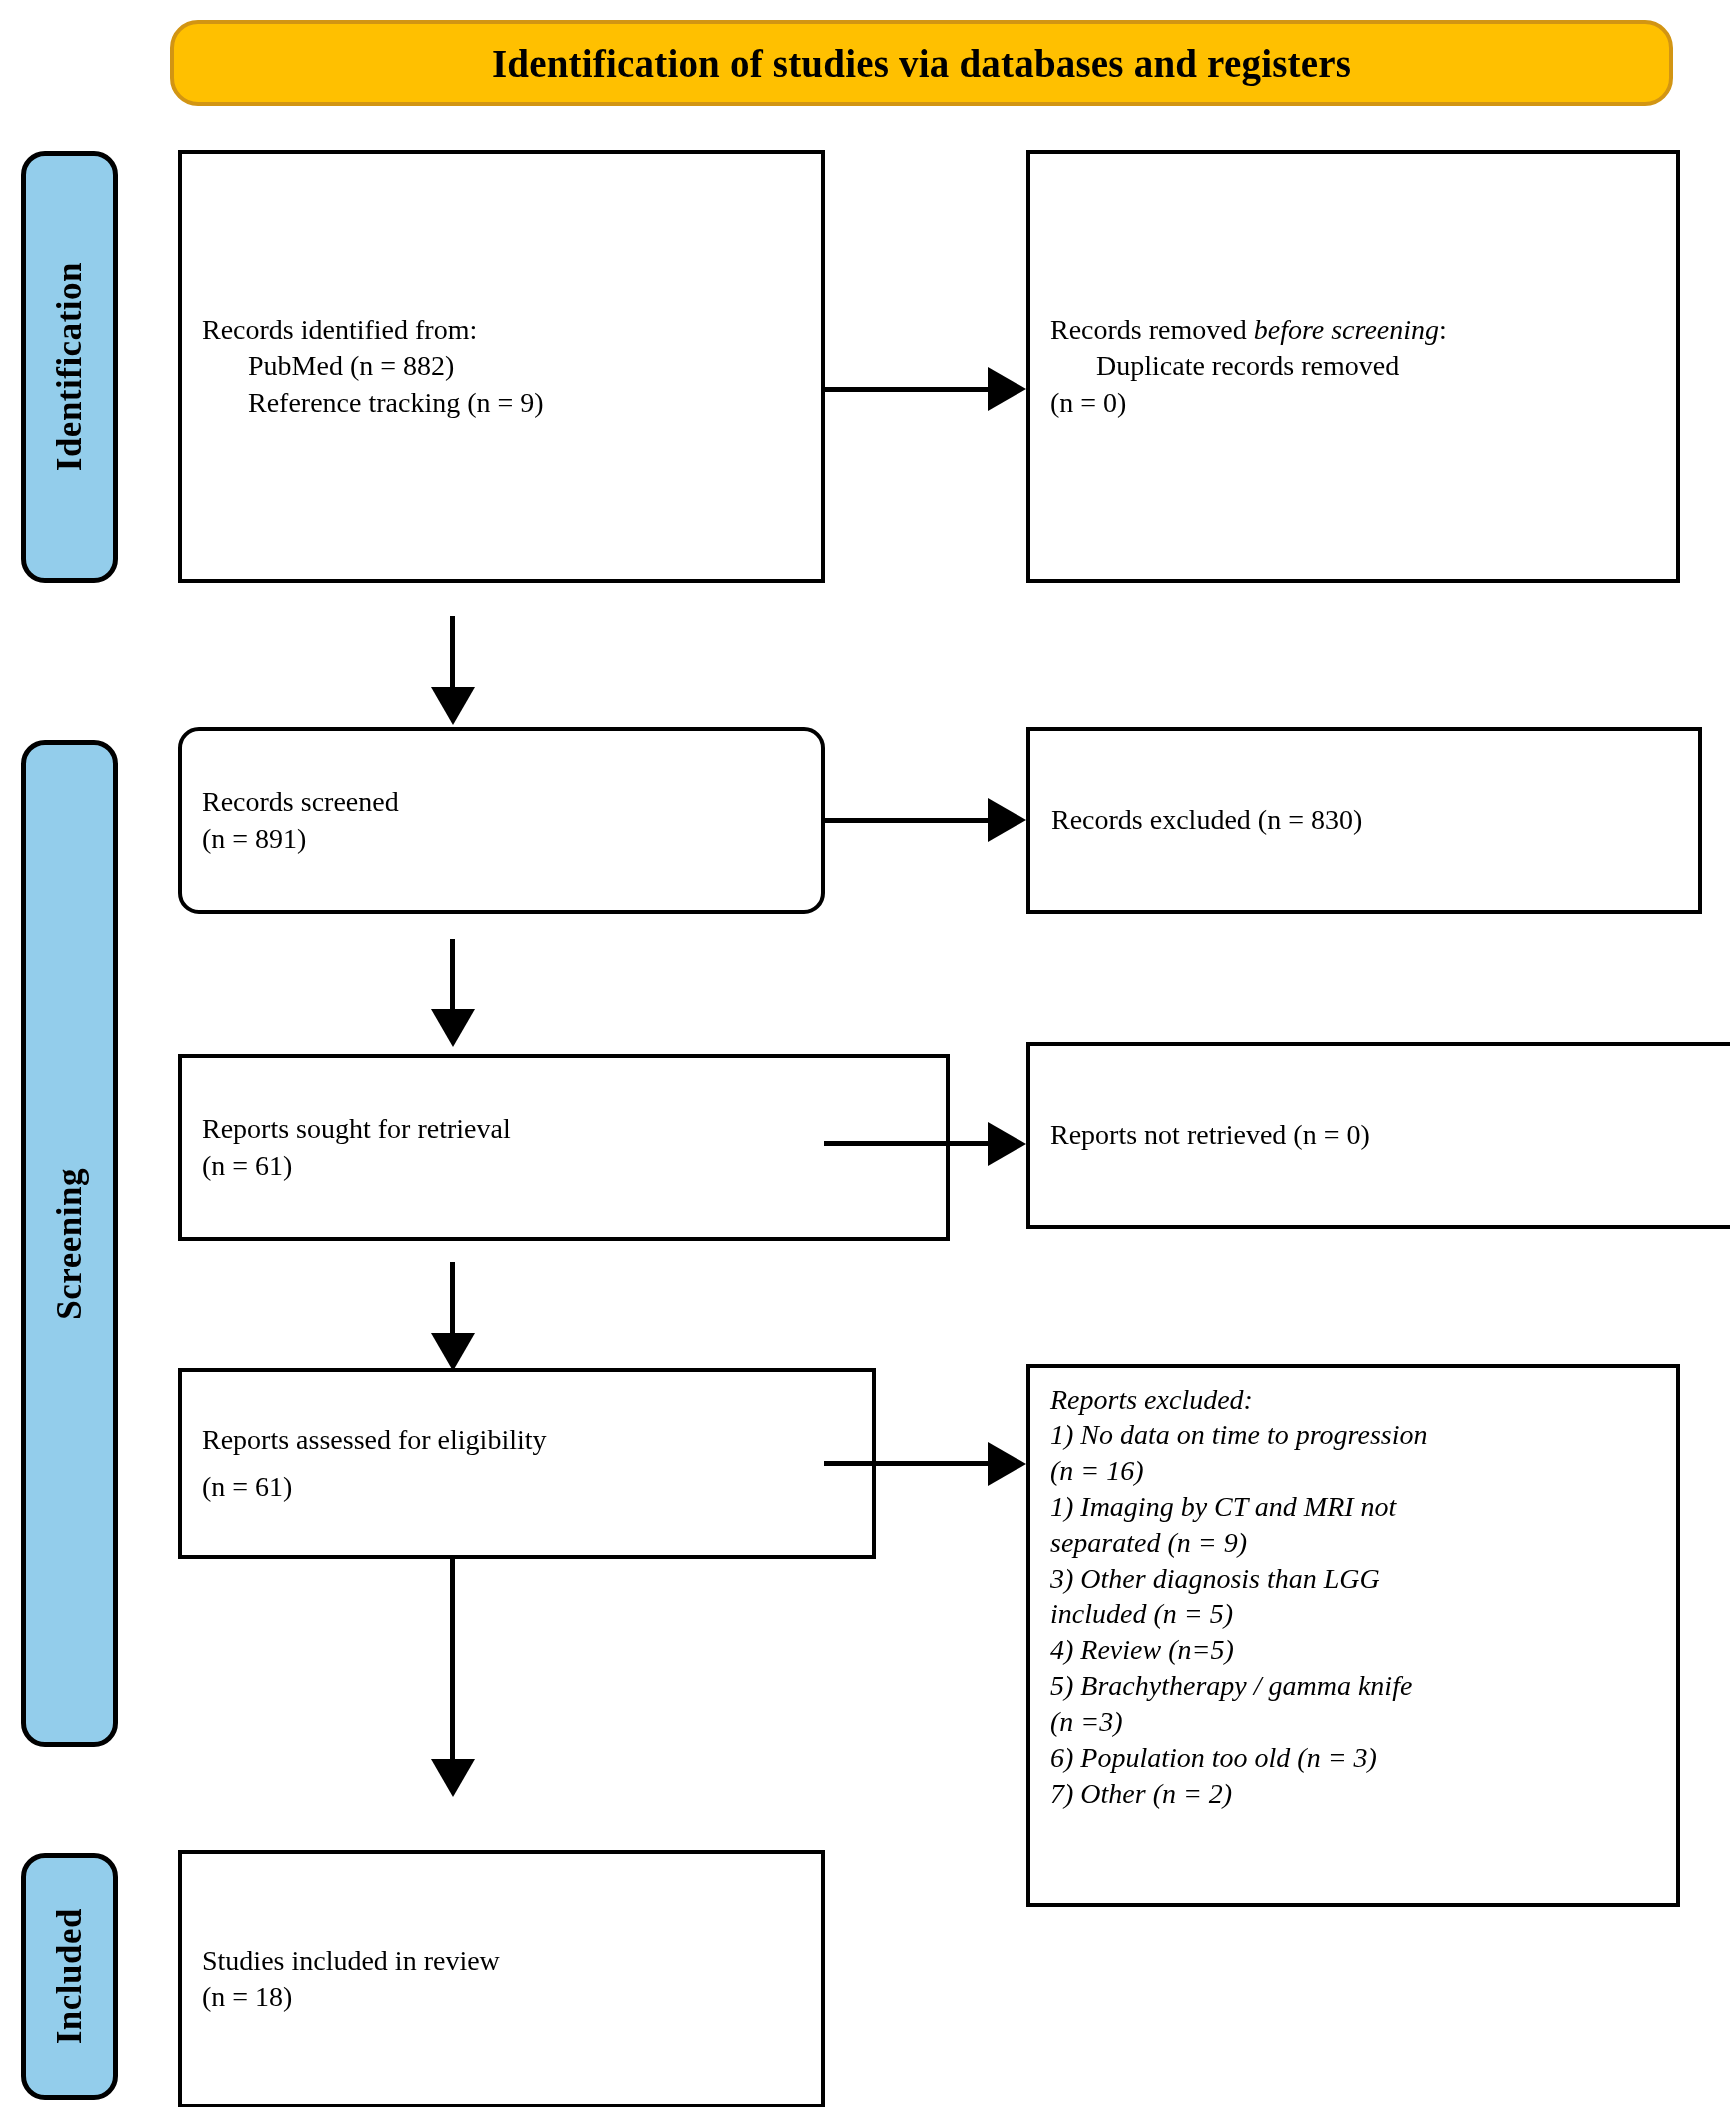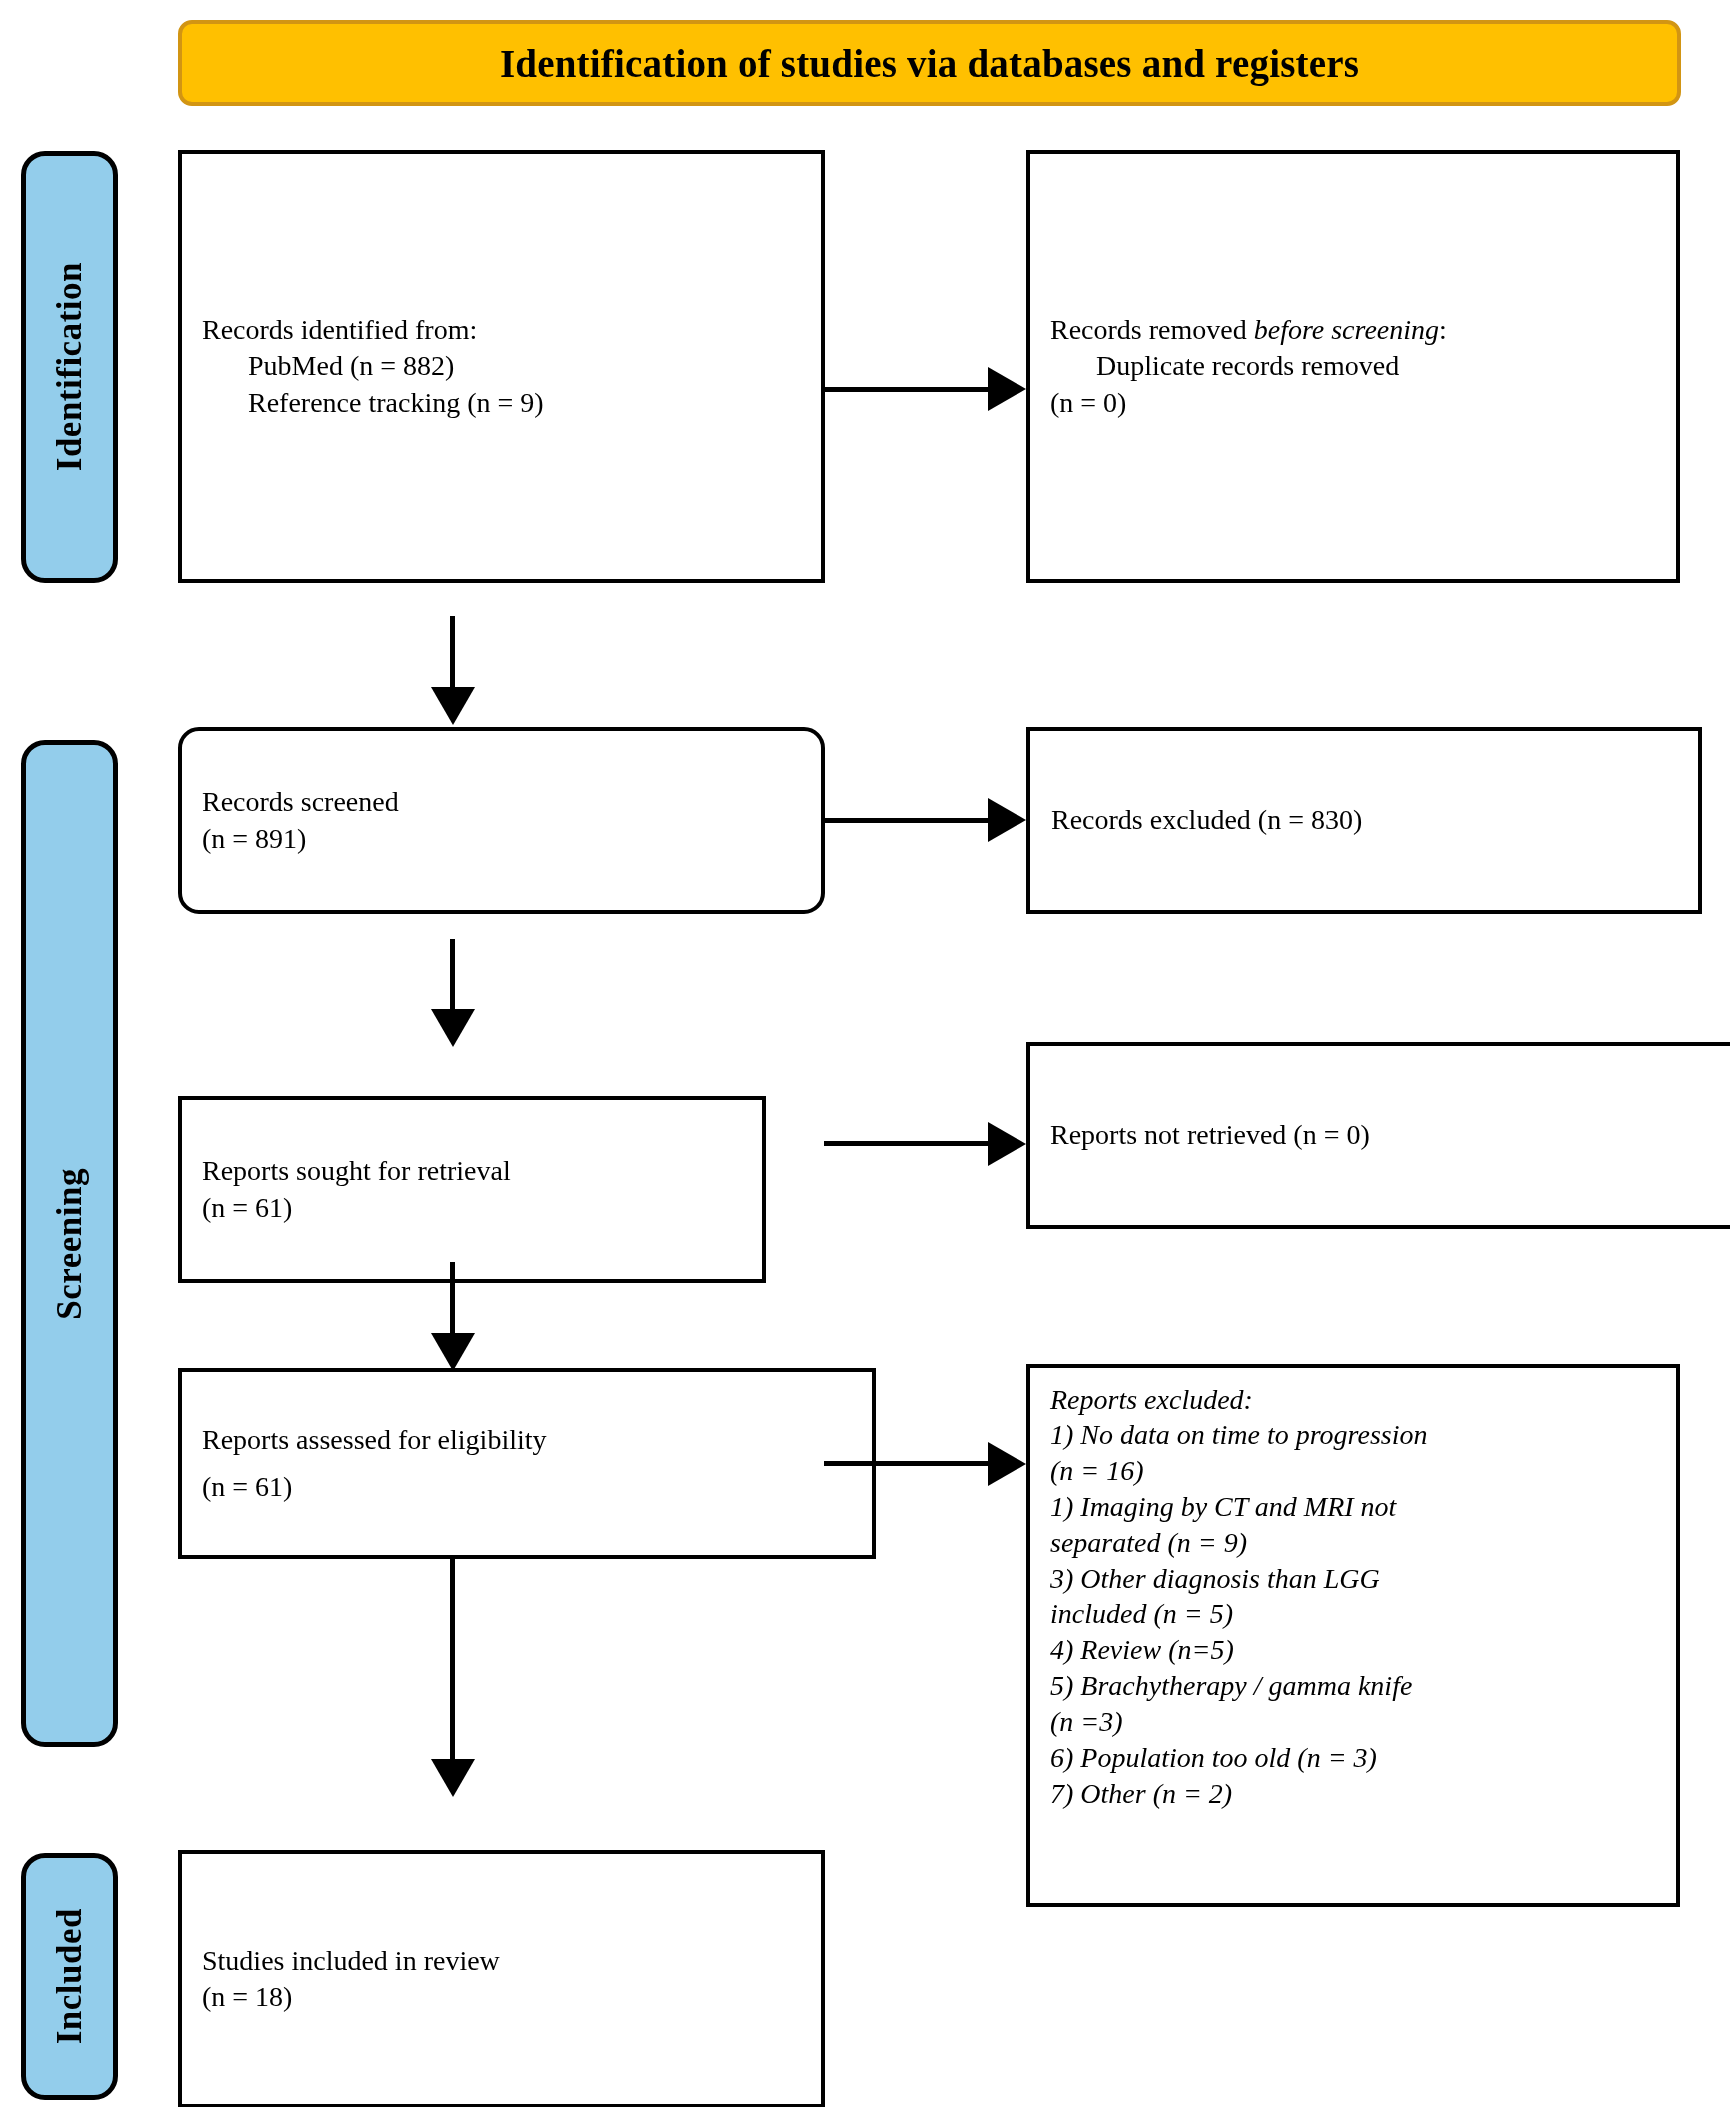--- a/index.html
+++ b/index.html
@@ -1,21 +1,21 @@
 <!DOCTYPE html>
 <html style="font-size:8.3px"><head>
 <meta charset="utf-8">
 <style>
   html,body{margin:0;padding:0;background:#fff;}
   body{font-family:"Liberation Serif","DejaVu Serif",serif;}
   #page{position:relative;width:1730px;height:2108px;background:#fff;overflow:hidden;}
 
   .hdr-band{
-    position:absolute;left:178px;top:20px;width:1503px;height:86px;
-    background:#FFC000;border:4.7px solid #D29513;border-radius:14px;
+    position:absolute;left:170px;top:20px;width:1503px;height:86px;
+    background:#FFC000;border:4.7px solid #D29513;border-radius:28px;
     box-sizing:border-box;display:flex;align-items:center;justify-content:center;
   }
   .hdr-band .t{
     font-size:39px;font-weight:bold;color:#000;letter-spacing:0.2px;white-space:nowrap;
   }
 
   .stage{
     position:absolute;left:21px;width:97px;
     background:#93CDEB;border:5.7px solid #000;border-radius:24px;
     box-sizing:border-box;display:flex;align-items:center;justify-content:center;
@@ -89,21 +89,21 @@
   <div class="bx" style="left:1026px;top:727px;width:676px;height:187px;padding-left:21px;">
     <p>Records excluded (n = 830)</p>
   </div>
 
   <div class="conn hline" style="left:824px;top:818px;width:164px;"></div>
   <div class="tri-r" style="left:988px;top:798px;"></div>
 
   <div class="conn vline" style="left:450px;top:939px;height:74px;"></div>
   <div class="tri-d" style="left:431px;top:1009px;"></div>
 
-  <div class="bx" style="left:178px;top:1096px;width:588px;height:187px;">
+  <div class="bx" style="left:178px;top:1054px;width:772px;height:187px;">
     <p>Reports sought for retrieval</p>
     <p>(n = 61)</p>
   </div>
 
   <div class="bx" style="left:1026px;top:1042px;width:740px;height:187px;">
     <p>Reports not retrieved (n = 0)</p>
   </div>
 
   <div class="conn hline" style="left:824px;top:1141px;width:164px;"></div>
   <div class="tri-r" style="left:988px;top:1122px;"></div>

